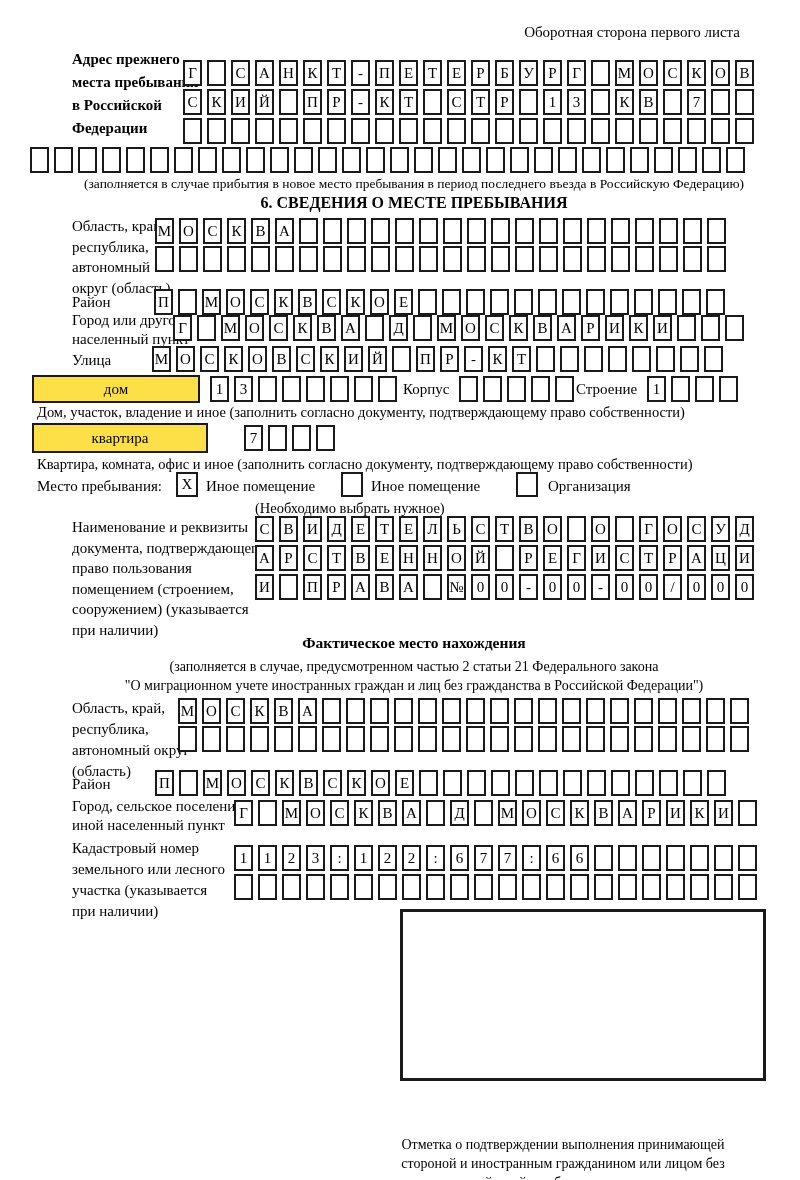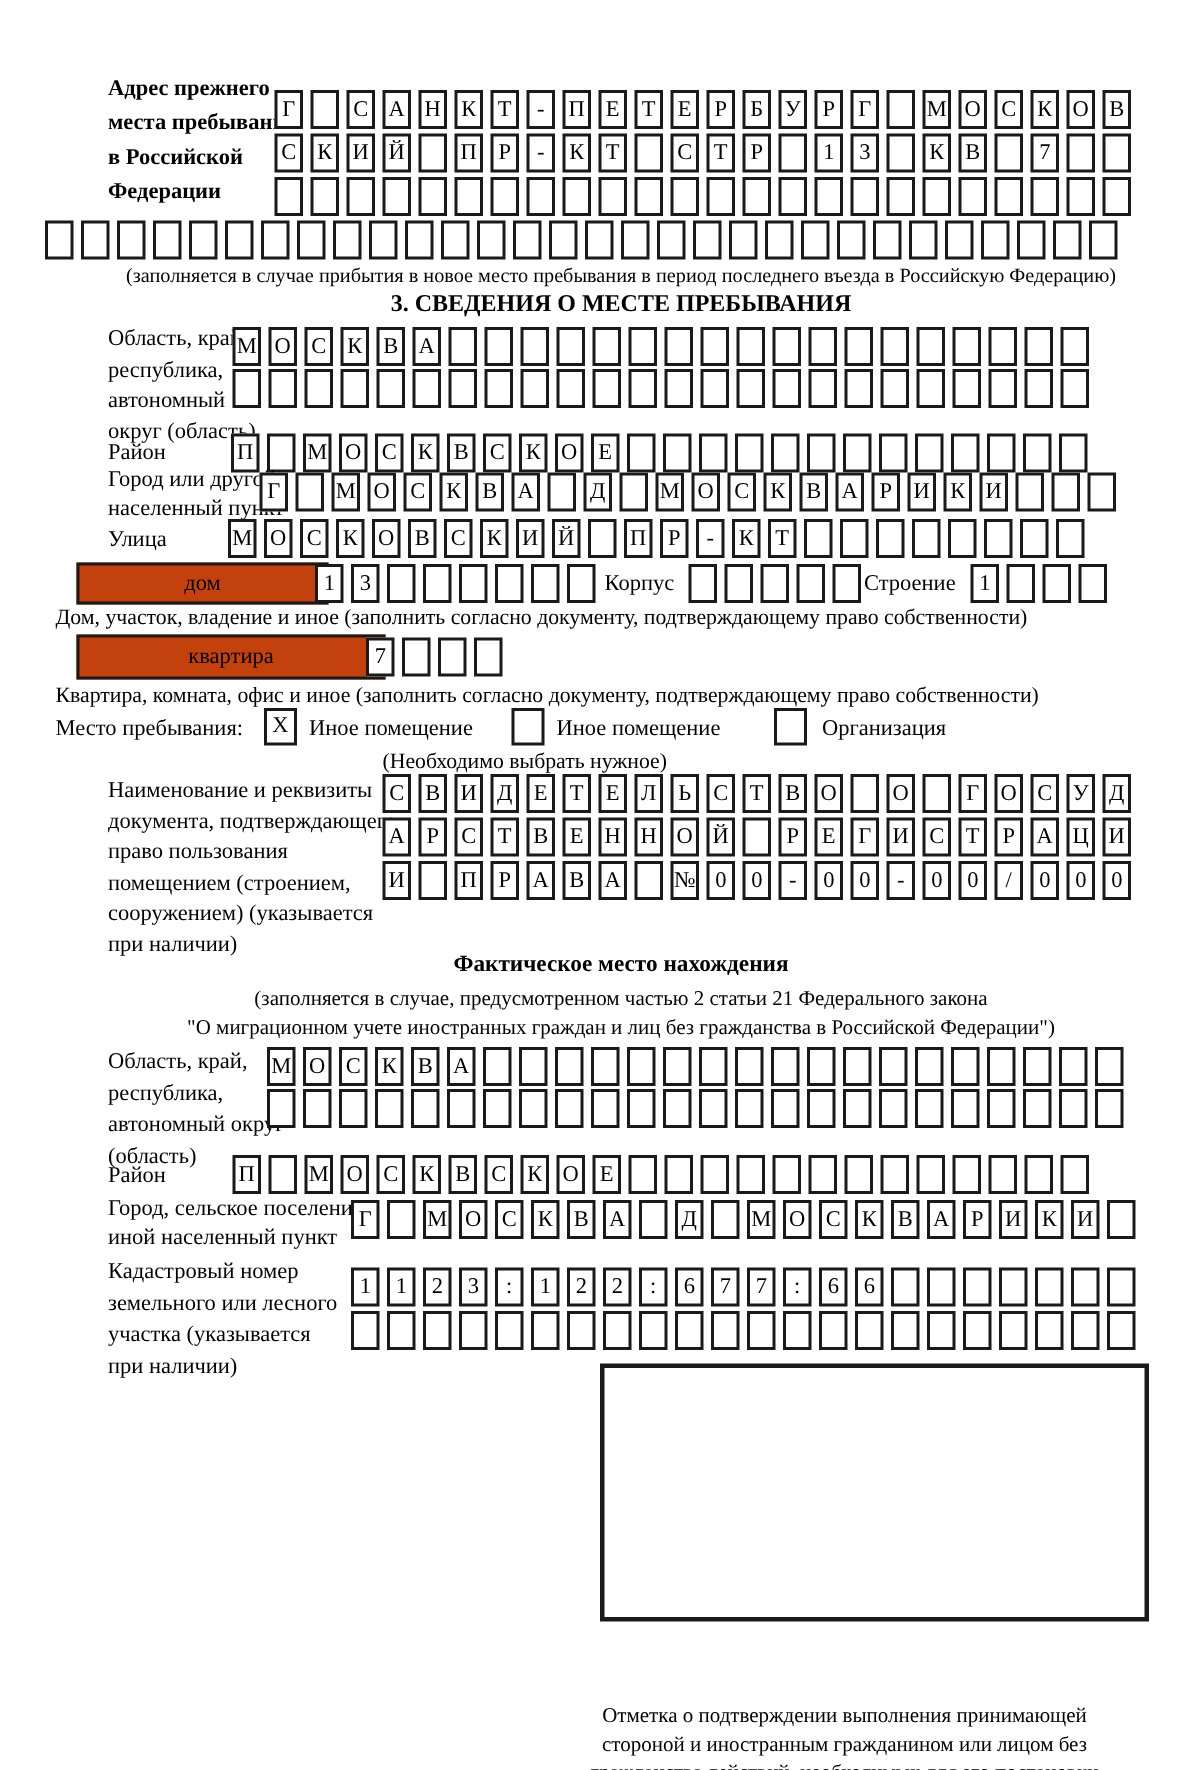--- a/index.html
+++ b/index.html
@@ -16,34 +16,35 @@
     font-size:15px; line-height:1; background:#fff;
   }
   .lbl { font-size:15px; line-height:20px; }
   .lh19 { line-height:19px; } .lh20 { line-height:20.5px; } .lh21 { line-height:21px; } .lh23 { line-height:23px; }
   .note { font-size:13.5px; }
   .note14 { font-size:14.5px; }
   .center { left:0; width:800px; text-align:center;padding-left:28px; }
   .title { font-weight:bold; font-size:16px; }
   .wbox {
     border:2px solid #1a1a1a; display:flex; align-items:center; justify-content:center;
-    font-size:15px; background:#c2410c;margin-left:19px;
+    font-size:15px; background:#fde047;
   }
   .chk {
     width:22px; height:25px; border:2px solid #1a1a1a; display:flex;
     align-items:center; justify-content:center; font-size:15px; background:#fff;
   }
   .stampbox { border:3px solid #1a1a1a; background:#fff; }
   .stampnote { text-align:center; font-size:14px; line-height:19px; }
 </style>
 </head>
 <body>
 
 <div class="page">
 
+  <div class="abs lbl" style="top:22px; right:60px;">Оборотная сторона первого листа</div>
 
   <div class="abs lbl lh23" style="left:72px; top:48px;font-weight:bold;">Адрес прежнего<br>места пребывания<br>в Российской<br>Федерации</div>
   <div class="abs cells" style="left:183px; top:60px;">
       <div class="cell">Г</div>
       <div class="cell"></div>
       <div class="cell">С</div>
       <div class="cell">А</div>
       <div class="cell">Н</div>
       <div class="cell">К</div>
       <div class="cell">Т</div>
@@ -144,21 +145,21 @@
       <div class="cell"></div>
       <div class="cell"></div>
       <div class="cell"></div>
       <div class="cell"></div>
       <div class="cell"></div>
       <div class="cell"></div>
       <div class="cell"></div>
     </div>
   <div class="abs note center" style="top:176px;">(заполняется в случае прибытия в новое место пребывания в период последнего въезда в Российскую Федерацию)</div>
 
-  <div class="abs title center" style="top:194px;">3. СВЕДЕНИЯ О МЕСТЕ ПРЕБЫВАНИЯ</div>
+  <div class="abs title center" style="top:194px;">6. СВЕДЕНИЯ О МЕСТЕ ПРЕБЫВАНИЯ</div>
 
   <div class="abs lbl lh20" style="left:72px; top:216px;">Область, край,<br>республика,<br>автономный<br>округ (область)</div>
   <div class="abs cells" style="left:155px; top:218px;">
       <div class="cell">М</div>
       <div class="cell">О</div>
       <div class="cell">С</div>
       <div class="cell">К</div>
       <div class="cell">В</div>
       <div class="cell">А</div>
       <div class="cell"></div>
@@ -312,21 +313,21 @@
     </div>
   <div class="abs lbl" style="left:576px; top:379px;">Строение</div>
   <div class="abs cells" style="left:647px; top:376px;">
       <div class="cell">1</div>
       <div class="cell"></div>
       <div class="cell"></div>
       <div class="cell"></div>
     </div>
   <div class="abs note14" style="left:37px; top:404px;">Дом, участок, владение и иное (заполнить согласно документу, подтверждающему право собственности)</div>
 
-  <div class="abs wbox" style="left:32px; top:423px; width:206px; height:30px;">квартира</div>
+  <div class="abs wbox" style="left:32px; top:423px; width:176px; height:30px;">квартира</div>
   <div class="abs cells" style="left:244px; top:425px;">
       <div class="cell">7</div>
       <div class="cell"></div>
       <div class="cell"></div>
       <div class="cell"></div>
     </div>
   <div class="abs note14" style="left:37px; top:456px;">Квартира, комната, офис и иное (заполнить согласно документу, подтверждающему право собственности)</div>
 
   <div class="abs" style="left:0; top:472px; width:704px; height:28px;">
     <span class="abs lbl" style="left:37px; top:4px;">Место пребывания:</span>

